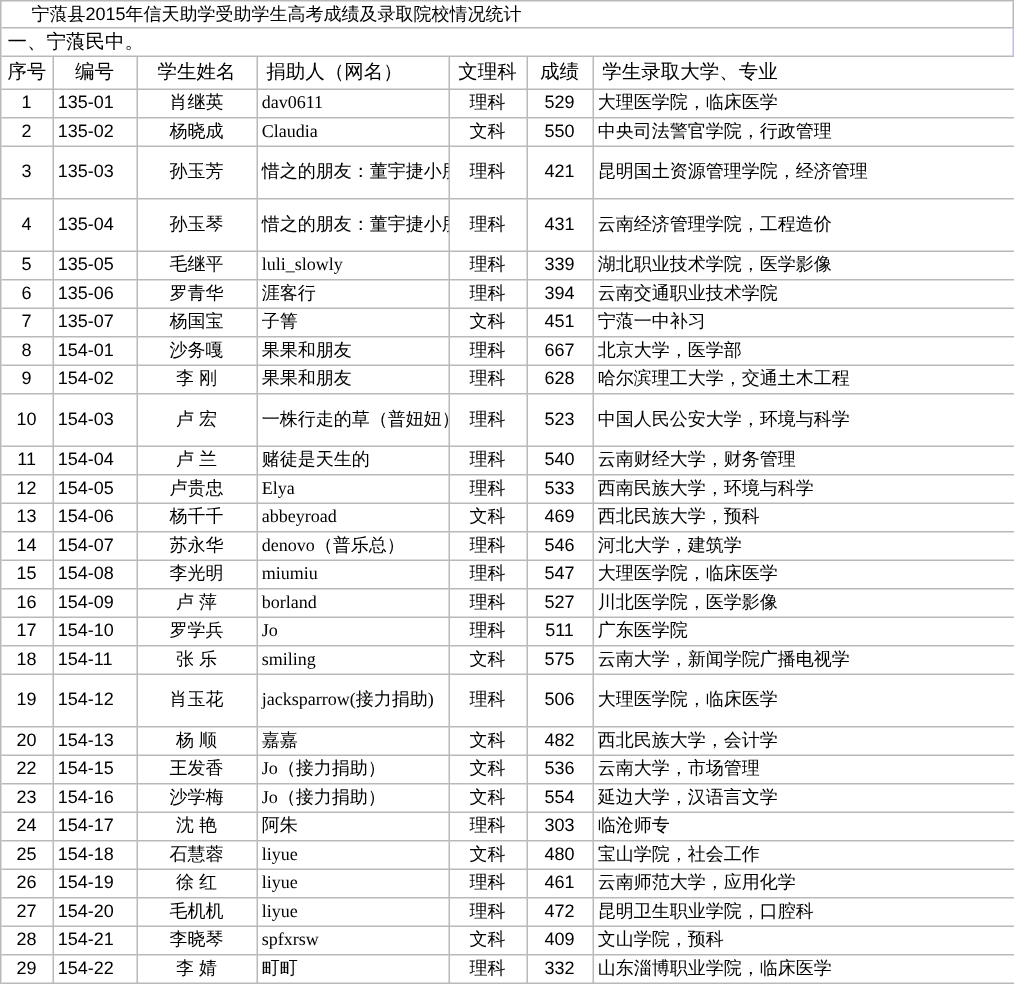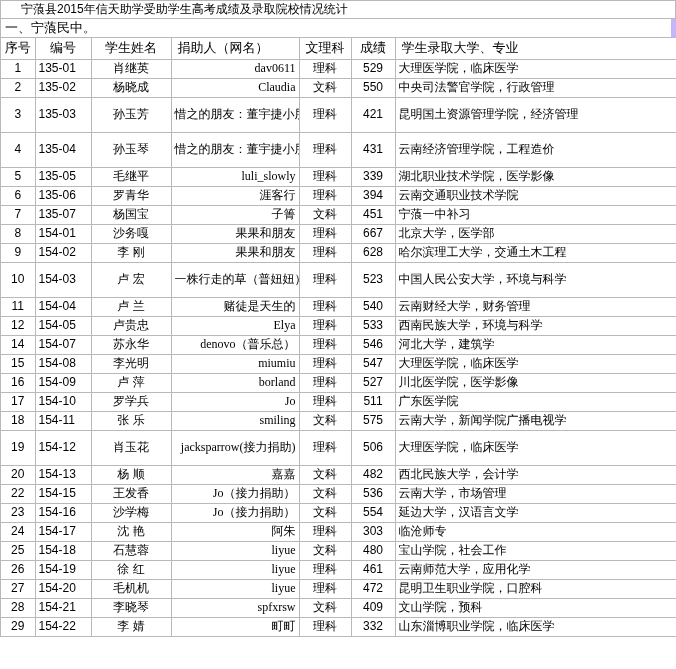--- a/index.html
+++ b/index.html
@@ -29,21 +29,21 @@
     border-bottom: 1px solid #b9b9b9;
     padding-left: 20px;
     font-size: 12px;
     white-space: nowrap;
     overflow: hidden;
   }
   .subtitle-row {
     box-sizing: border-box;
     height: 19px;
     line-height: 18px;
-    border-right: 5px solid #c4b5fd;
+    border-right: 1px solid #c4b5fd;
     border-bottom: 1px solid #b9b9b9;
     padding-left: 4px;
     font-size: 13px;
     white-space: nowrap;
     overflow: hidden;
   }
   table.grid {
     border-collapse: collapse;
     width: 676px;
     table-layout: fixed;
@@ -64,21 +64,21 @@
     font-size: 13px;
   }
   table.grid thead th.left-head {
     text-align: left;
     padding-left: 6px;
     margin-top: 28px;
   }
   .c-seq      { width: 34px;  text-align: center; }
   .c-code     { width: 56px;  text-align: left; }
   .c-name     { width: 80px;  text-align: center; }
-  .c-donor    { width: 128px; text-align: right; padding-left: 5px; }
+  .c-donor    { width: 128px; text-align: left; padding-left: 5px; }
   .c-type     { width: 52px;  text-align: center; }
   .c-score    { width: 44px;  text-align: center; }
   .c-school   { width: auto;  text-align: left; padding-left: 5px; }
   tbody tr { height: 19px; }
   tbody tr.tall { height: 35px; }
   td.wrap { white-space: normal; line-height: 1.15; }
   .donor-mono { font-family: "Liberation Serif", serif; font-size: 12.5px; }
 </style>
 </head>
 <body>
@@ -212,20 +212,29 @@
         <tr>
           <td class="c-seq">12</td>
           <td class="c-code">154-05</td>
           <td class="c-name">卢贵忠</td>
           <td class="c-donor donor-mono wrap">Elya</td>
           <td class="c-type">理科</td>
           <td class="c-score">533</td>
           <td class="c-school wrap">西南民族大学，环境与科学</td>
         </tr>
         <tr>
+          <td class="c-seq">13</td>
+          <td class="c-code">154-06</td>
+          <td class="c-name">杨千千</td>
+          <td class="c-donor donor-mono wrap">abbeyroad</td>
+          <td class="c-type">文科</td>
+          <td class="c-score">469</td>
+          <td class="c-school wrap">西北民族大学，预科</td>
+        </tr>
+        <tr>
           <td class="c-seq">14</td>
           <td class="c-code">154-07</td>
           <td class="c-name">苏永华</td>
           <td class="c-donor donor-mono wrap">denovo（普乐总）</td>
           <td class="c-type">理科</td>
           <td class="c-score">546</td>
           <td class="c-school wrap">河北大学，建筑学</td>
         </tr>
         <tr>
           <td class="c-seq">15</td>

